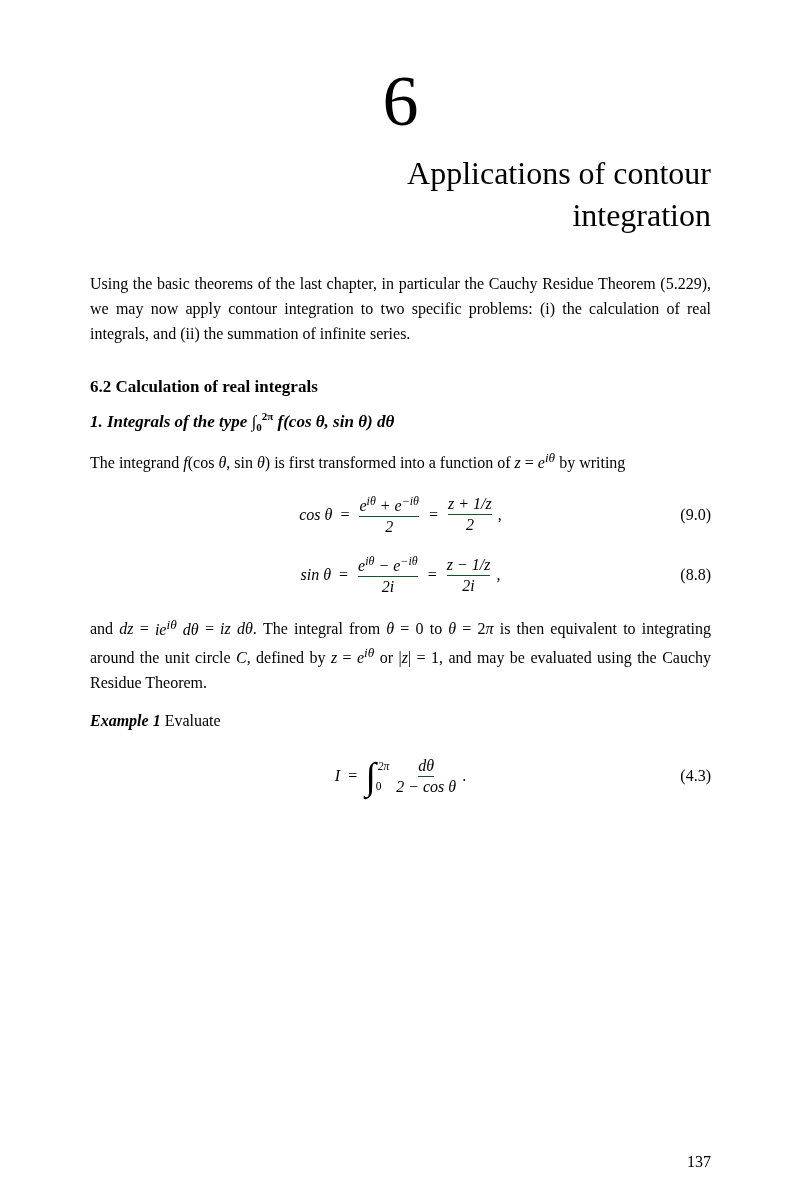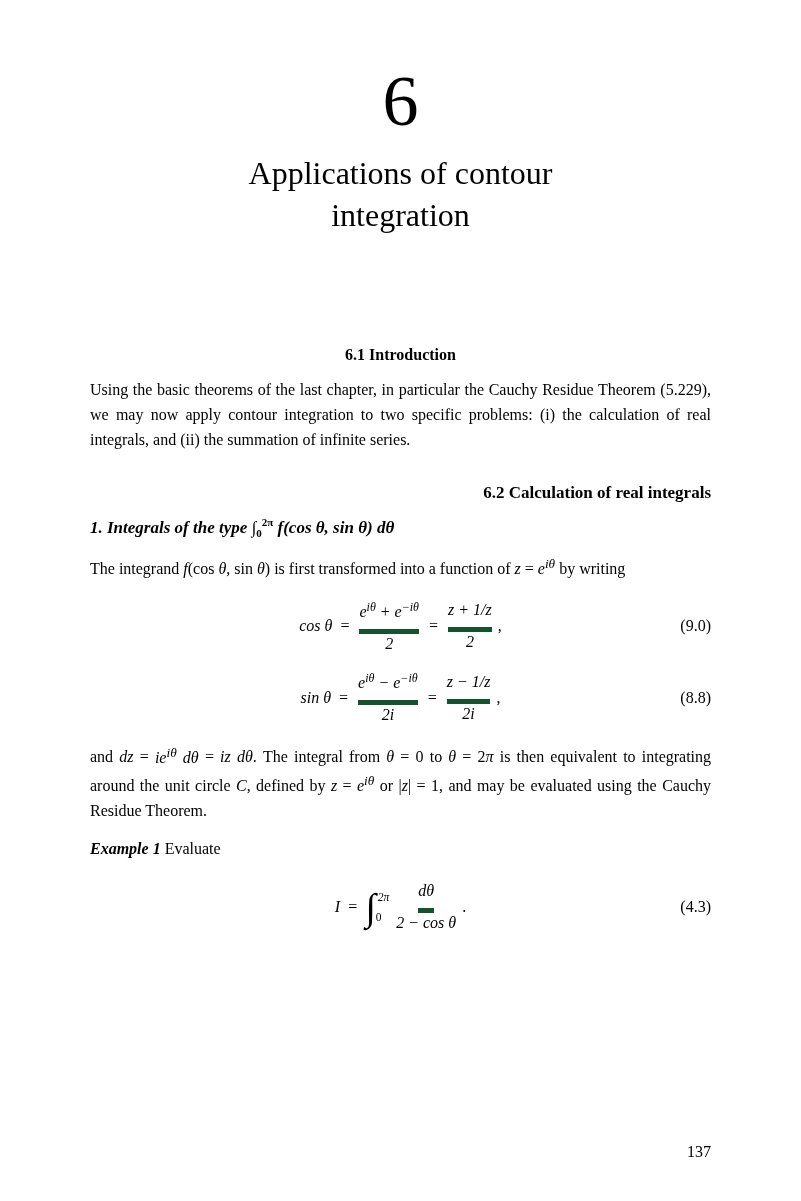--- a/index.html
+++ b/index.html
@@ -27,38 +27,38 @@
 
     .chapter-number {
       text-align: center;
       font-size: 72px;
       font-weight: normal;
       margin-bottom: 10px;
       font-family: 'Times New Roman', Times, serif;
     }
 
     .chapter-title {
-      text-align: center;
+      text-align: right;
       font-size: 32px;
       font-weight: normal;
-      margin-bottom: 110px;
+      margin-bottom: 36px;
       line-height: 1.3;
       font-family: 'Times New Roman', Times, serif;
     }
 
     .section-title {
       text-align: center;
       font-weight: bold;
       font-size: 16px;
       margin-bottom: 14px;
       margin-top: 30px;
     }
 
     .section-title-large {
-      text-align: right;
+      text-align: left;
       font-weight: bold;
       font-size: 17px;
       margin-bottom: 14px;
       margin-top: 30px;
     }
 
     .subsection-title {
       text-align: left;
       font-style: italic;
       font-weight: bold;
@@ -97,22 +97,22 @@
 
     .math-frac {
       display: inline-flex;
       flex-direction: column;
       align-items: center;
       vertical-align: middle;
       margin: 0 2px;
     }
 
     .math-frac .numer {
-      border-bottom: 5px solid #14532d;
-      padding-bottom: 8px;
+      border-bottom: 1px solid #14532d;
+      padding-bottom: 1px;
       text-align: right;
       font-style: italic;
     }
 
     .math-frac .denom {
       padding-top: 1px;
       text-align: center;
       font-style: italic;
     }
 
@@ -121,21 +121,21 @@
       font-size: 0.75em;
     }
 
     .math-sub {
       vertical-align: sub;
       font-size: 0.75em;
     }
 
     .page-number {
       position: absolute;
-      bottom: 40px;
+      bottom: 30px;
       right: 90px;
       font-size: 16px;
     }
 
     .example-label {
       font-style: italic;
       font-weight: bold;
     }
 
     .inline-math {
@@ -146,23 +146,20 @@
 <body>
 
 <div class="page">
 
   <div class="chapter-number">6</div>
 
   <div class="chapter-title">
     Applications of contour<br>integration
   </div>
 
-  <div class="section-title">
-    <span>6.1  Introduction</span>
-  </div>
 
   <p class="body-text">
     Using the basic theorems of the last chapter, in particular the Cauchy Residue Theorem (5.229), we may now apply contour integration to two specific problems: (i) the calculation of real integrals, and (ii) the summation of infinite series.
   </p>
 
   <div class="section-title-large">
     <strong>6.2  Calculation of real integrals</strong>
   </div>
 
   <div class="subsection-title">

